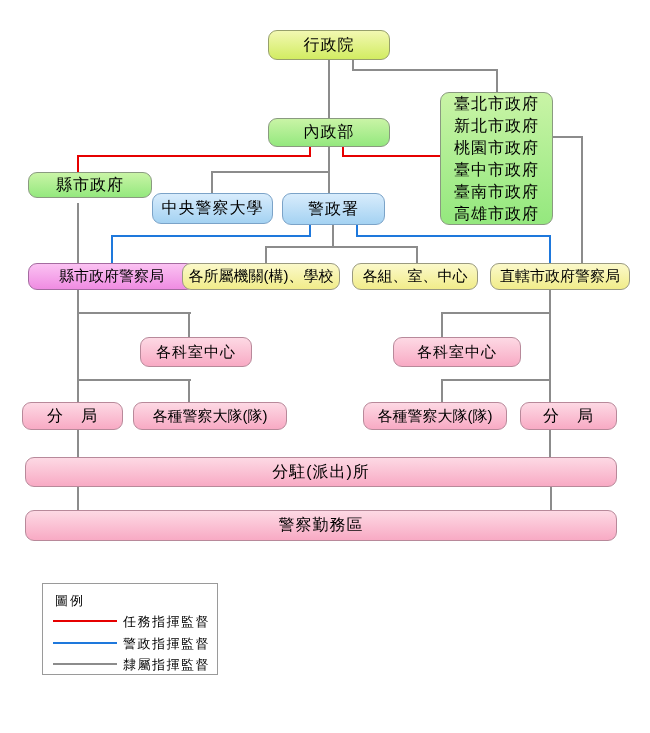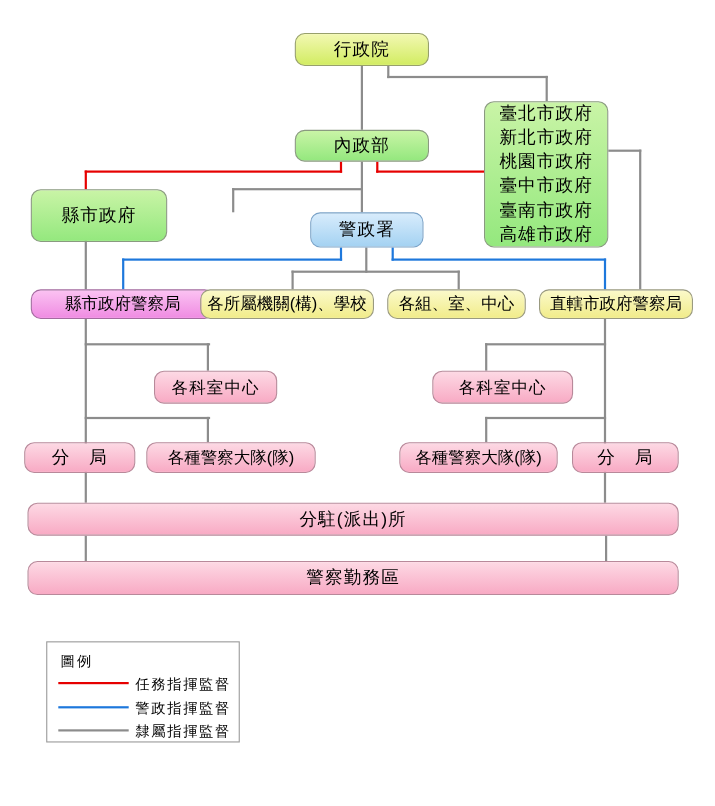--- a/index.html
+++ b/index.html
@@ -21,21 +21,21 @@
   }
   .node.exec   {background:linear-gradient(to bottom,var(--exec-top),var(--exec-bottom));border-color:#97a06b;}
   .node.green  {background:linear-gradient(to bottom,var(--green-top),var(--green-bottom));border-color:#8a9a80;}
   .node.bluebx {background:linear-gradient(to bottom,var(--blue-top),var(--blue-bottom));border-color:#7ba3c8;}
   .node.magenta{background:linear-gradient(to bottom,var(--magenta-top),var(--magenta-bottom));border-color:#a46ba0;}
   .node.yellow {background:linear-gradient(to bottom,var(--yellow-top),var(--yellow-bottom));border-color:#9a9a80;}
   .node.pink   {background:linear-gradient(to bottom,var(--pink-top),var(--pink-bottom));border-color:#b8899a;}
   
   .n-exec{left:268px;top:30px;width:122px;height:30px;}
   .n-moi{left:268px;top:118px;width:122px;height:29px;}
-  .n-county{left:28px;top:172px;width:124px;height:48px;}
+  .n-county{left:28px;top:172px;width:124px;height:26px;}
   .n-muni{left:440px;top:92px;width:113px;height:133px;flex-direction:column;justify-content:center;line-height:22px;font-size:16px;}
   .n-cpu{left:152px;top:193px;width:121px;height:31px;}
   .n-npa{left:282px;top:193px;width:103px;height:32px;}
   .n-ccpb{left:28px;top:263px;width:167px;height:27px;font-size:15px;letter-spacing:0;}
   .n-aas{left:182px;top:263px;width:158px;height:27px;font-size:15px;letter-spacing:0;}
   .n-doc{left:352px;top:263px;width:126px;height:27px;font-size:15px;letter-spacing:0;}
   .n-mpb{left:490px;top:263px;width:140px;height:27px;font-size:15px;letter-spacing:0;}
   .n-secL{left:140px;top:337px;width:112px;height:30px;font-size:15px;}
   .n-secR{left:393px;top:337px;width:128px;height:30px;font-size:15px;}
   .n-preL{left:22px;top:402px;width:101px;height:28px;}
@@ -107,20 +107,21 @@
 
   <div class="node green n-muni">
     <span>臺北市政府</span>
     <span>新北市政府</span>
     <span>桃園市政府</span>
     <span>臺中市政府</span>
     <span>臺南市政府</span>
     <span>高雄市政府</span>
   </div>
 
+  <div class="node bluebx n-cpu">中央警察大學</div>
   <div class="node bluebx n-npa">警政署</div>
 
   <div class="node magenta n-ccpb">縣市政府警察局</div>
   <div class="node yellow n-aas">各所屬機關(構)、學校</div>
   <div class="node yellow n-doc">各組、室、中心</div>
   <div class="node yellow n-mpb">直轄市政府警察局</div>
 
   <div class="node pink n-secL">各科室中心</div>
   <div class="node pink n-secR">各科室中心</div>
 

